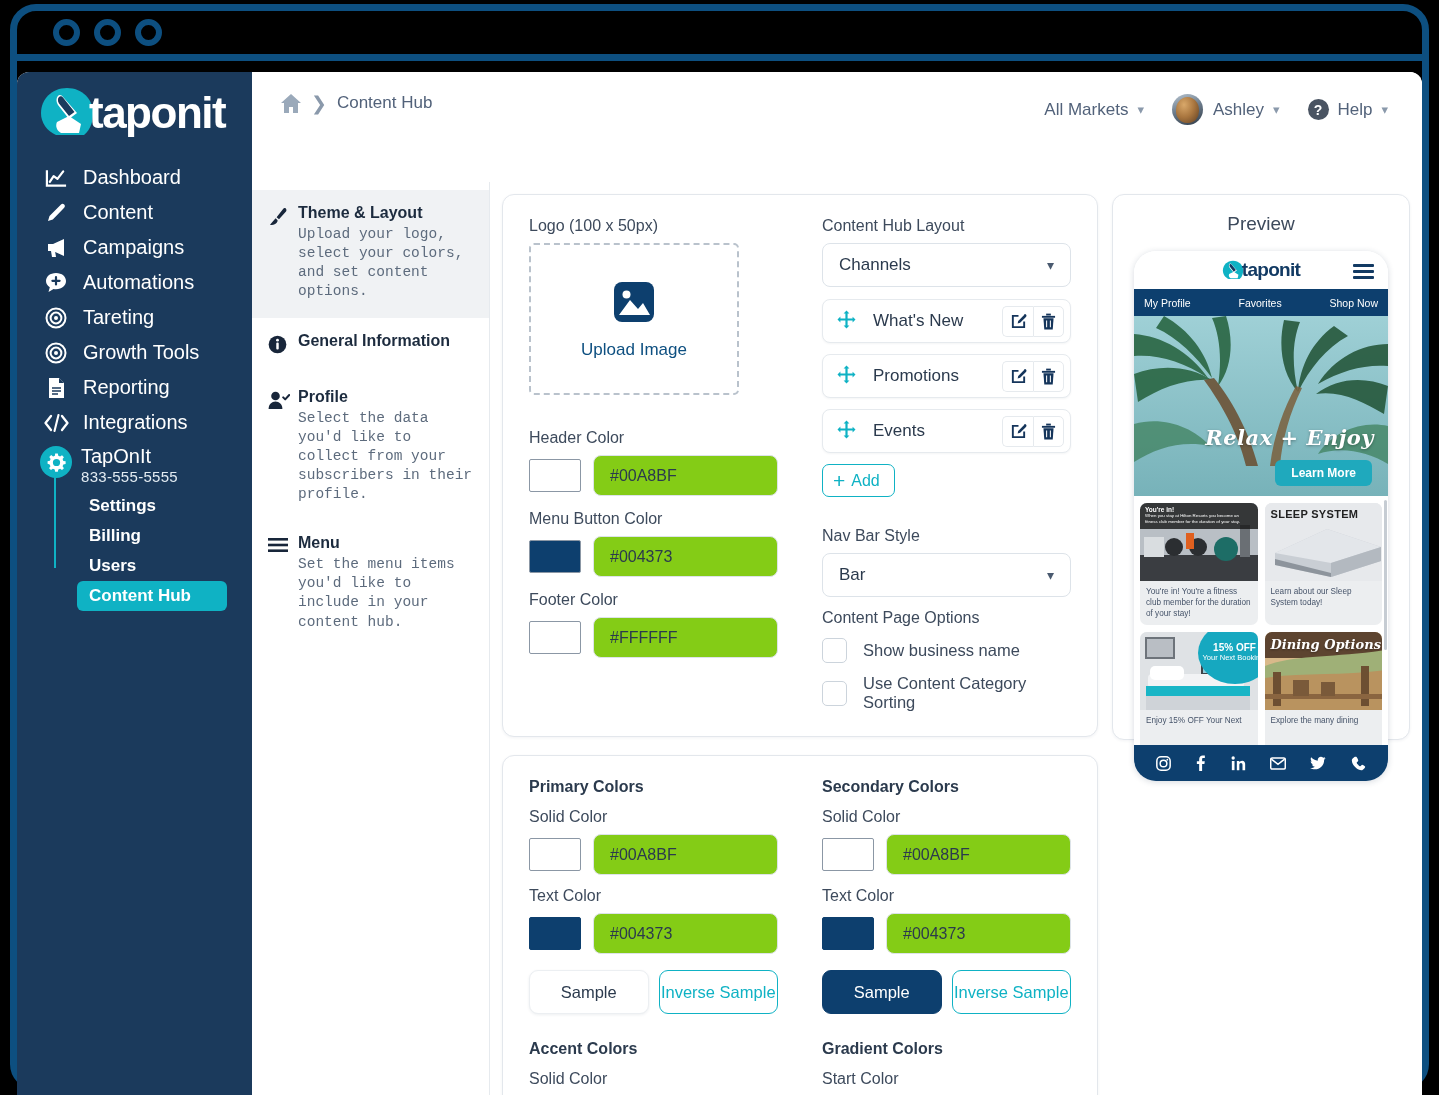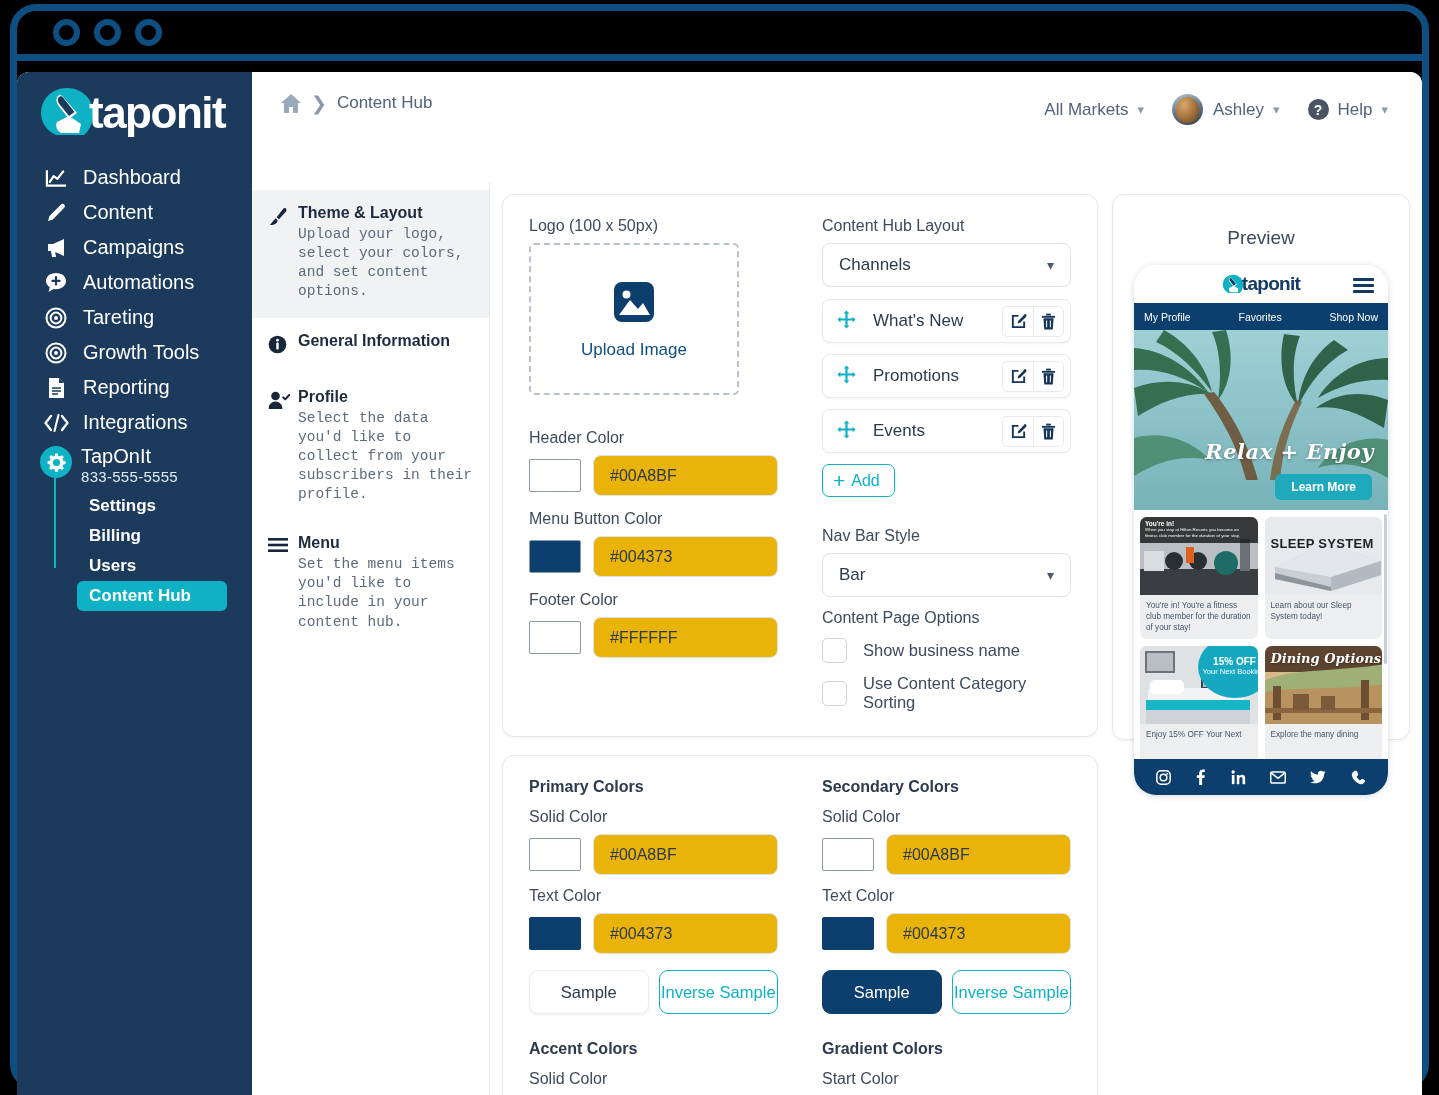--- a/index.html
+++ b/index.html
@@ -214,21 +214,21 @@
     width: 52px; height: 33px;
     border: 1px solid #8b97a5;
     border-radius: 2px; flex: none;
     cursor: pointer;
   }
   .hexinput {
     flex: 1; min-width: 0;
     height: 41px;
     border: 1px solid #dde3e9;
     border-radius: 8px;
-    background: #eab308;
+    background: #84cc16;
     display: flex; align-items: center;
     padding: 0 16px;
     font-size: 16px; color: #2b3a4d;
     cursor: text;
   }
   .fieldgroup { margin-bottom: 14px; }
 
   .select {
     height: 44px;
     border: 1px solid #dde3e9;
@@ -300,21 +300,21 @@
   .mt-gap { margin-top: 26px; }
 
   
   .preview-card {
     width: 298px; flex: none;
     background: #fff;
     border: 1px solid #e3e7ec;
     border-radius: 12px;
     box-shadow: 0 1px 3px rgba(30,50,80,0.06);
     height: 546px;
-    padding: 32px 20px;
+    padding: 18px 20px;
   }
   .preview-title {
     text-align: center; font-size: 19px; color: #3d4a5c;
     margin-bottom: 16px;
   }
   .phone {
     width: 254px; height: 530px;
     margin: 0 auto;
     border-radius: 22px;
     background: #ffffff;
@@ -388,21 +388,21 @@
   }
   .tag-badge b { font-size: 10px; display: block; line-height: 1.05; }
   .tag-badge i { font-size: 7.5px; font-style: normal; display: block; line-height: 1.15; }
   .blackbar {
     position: absolute; left: 0; top: 0; right: 0; height: 26px;
     background: rgba(25,25,25,0.82);
     color: #fff; padding: 3px 5px;
   }
   .blackbar b { font-size: 6.5px; display: block; }
   .blackbar i { font-size: 4.4px; font-style: normal; display: block; line-height: 1.3; }
-  .sleeplabel { position: absolute; left: 6px; top: 19px; font-size: 13px; font-weight: bold; color: #222; letter-spacing: 0.3px; }
+  .sleeplabel { position: absolute; left: 6px; top: 5px; font-size: 11px; font-weight: bold; color: #222; letter-spacing: 0.3px; }
   .dining-script {
     position: absolute; left: 6px; top: 5px;
     color: #fff; font-size: 13px;
     font-family: "DejaVu Serif", serif; font-style: italic; font-weight: bold;
     text-shadow: 0 1px 2px rgba(0,0,0,0.4);
   }
 </style>
 </head>
 <body>
 

